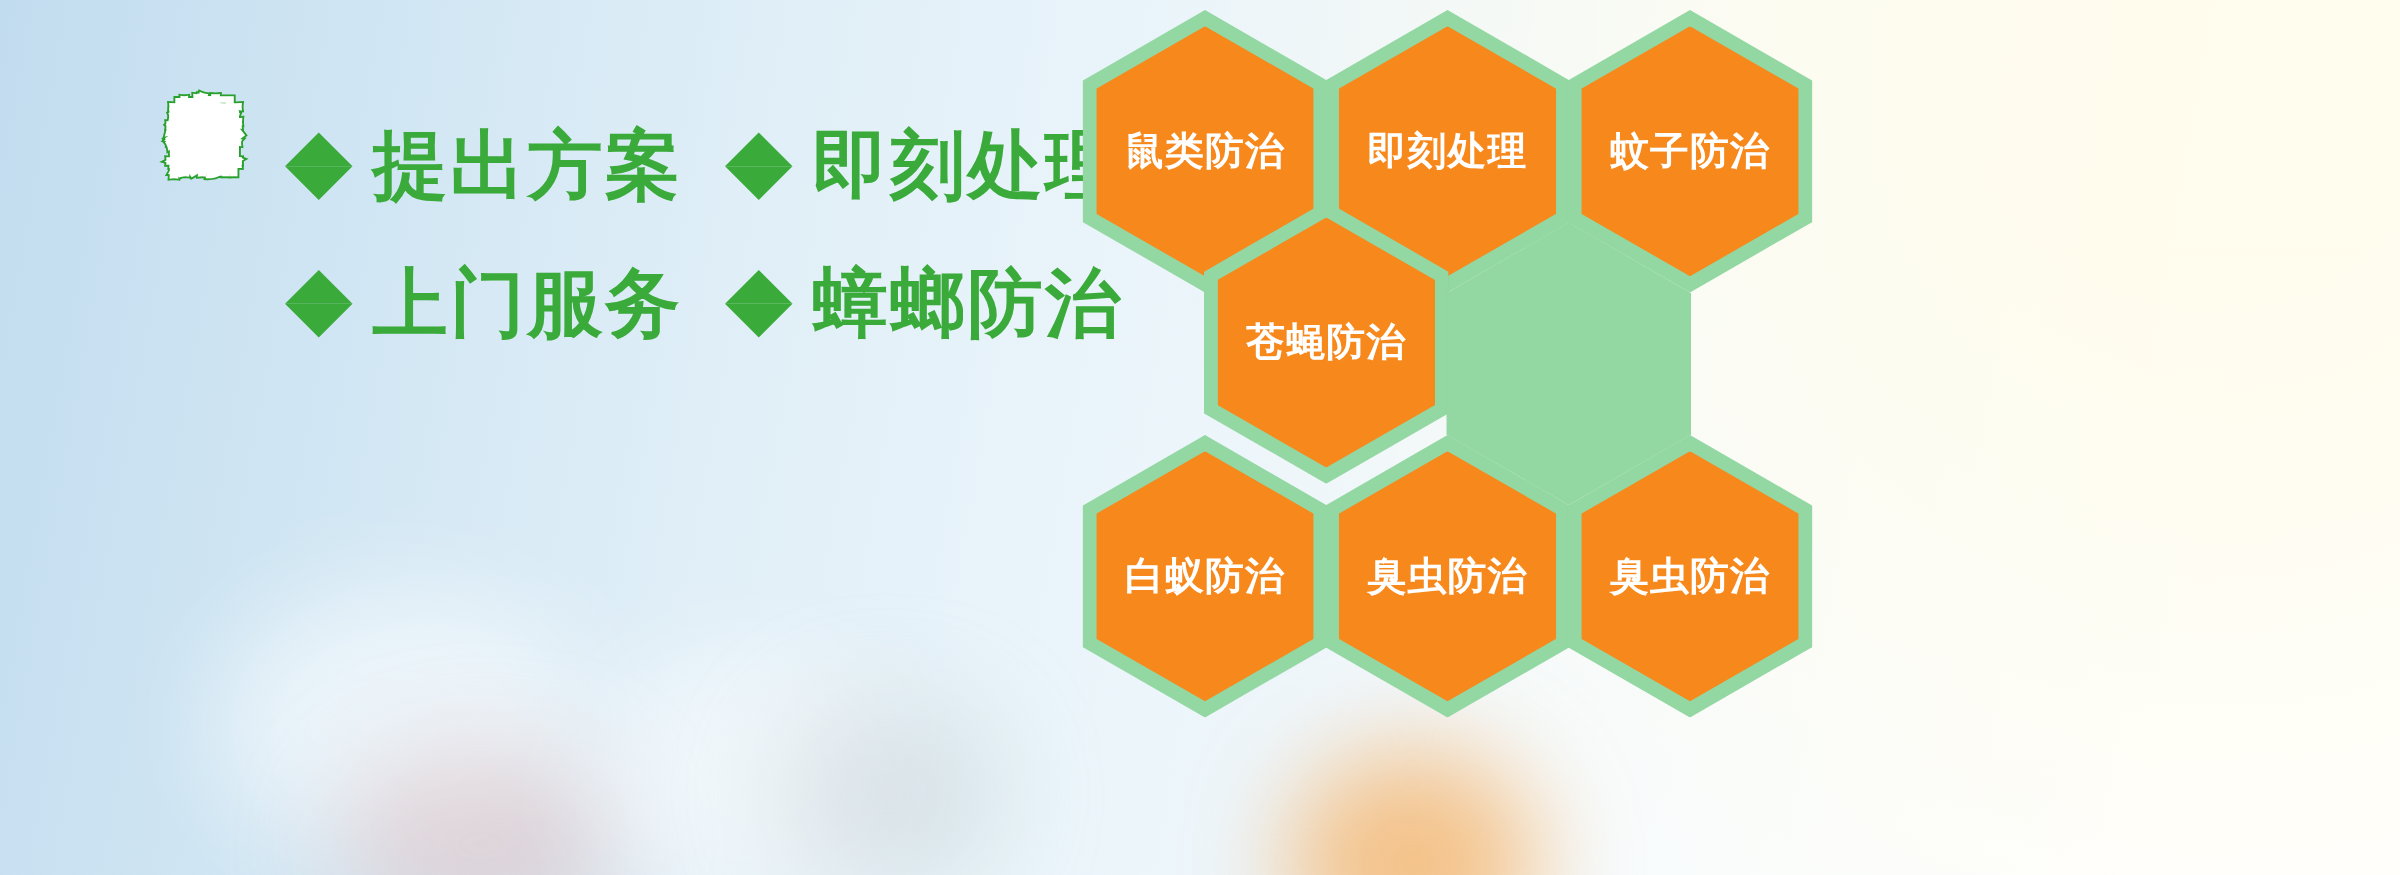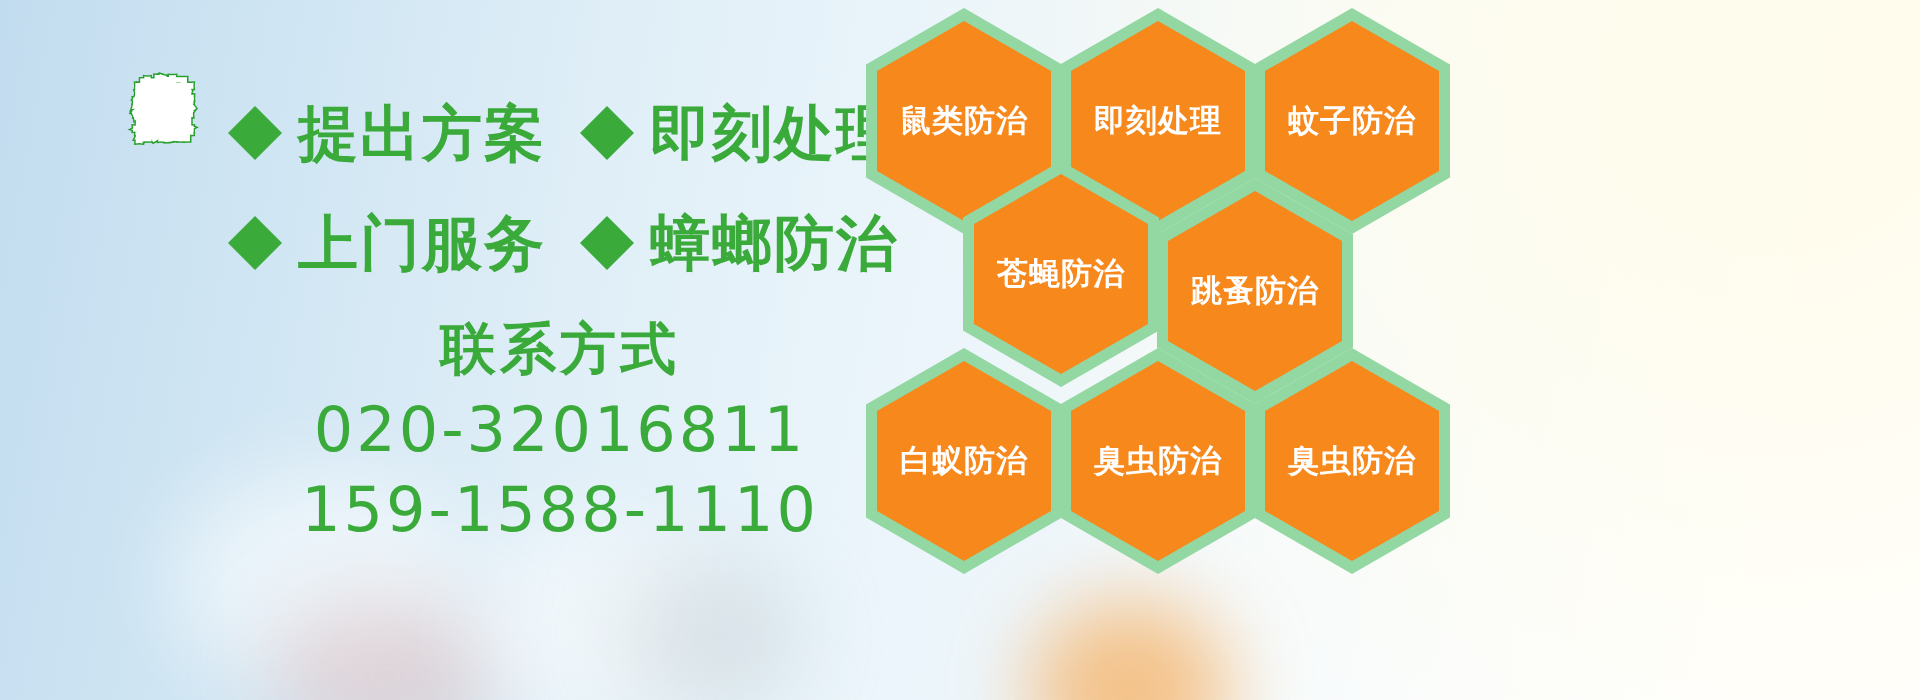--- a/index.html
+++ b/index.html
@@ -155,79 +155,71 @@
       </div>
       <span class="gap"></span>
       <div class="feature-item">
         <span class="diamond"></span>
         <span class="feature-label">蟑螂防治</span>
       </div>
     </div>
 
   </div>
 
-  <div id="contact">
-    <div id="contact-title">联系方式</div>
-    <div class="phone">020-32016811</div>
-    <div class="phone">159-1588-1110</div>
+
+  <div id="honeycomb">
+
+    <div class="hex r1c1">
+      <div class="outer"></div>
+      <div class="inner">
+        <span class="hex-label">鼠类防治</span>
+      </div>
+    </div>
+
+    <div class="hex r1c2">
+      <div class="outer"></div>
+      <div class="inner">
+        <span class="hex-label">即刻处理</span>
+      </div>
+    </div>
+
+    <div class="hex r1c3">
+      <div class="outer"></div>
+      <div class="inner">
+        <span class="hex-label">蚊子防治</span>
+      </div>
+    </div>
+
+    <div class="hex r2c1">
+      <div class="outer"></div>
+      <div class="inner">
+        <span class="hex-label">苍蝇防治</span>
+      </div>
+    </div>
+
+    <div class="hex r2c2">
+      <div class="outer"></div>
+    </div>
+
+    <div class="hex r3c1">
+      <div class="outer"></div>
+      <div class="inner">
+        <span class="hex-label">白蚁防治</span>
+      </div>
+    </div>
+
+    <div class="hex r3c2">
+      <div class="outer"></div>
+      <div class="inner">
+        <span class="hex-label">臭虫防治</span>
+      </div>
+    </div>
+
+    <div class="hex r3c3">
+      <div class="outer"></div>
+      <div class="inner">
+        <span class="hex-label">臭虫防治</span>
+      </div>
+    </div>
+
   </div>
 
-  <div id="honeycomb">
-
-    <div class="hex r1c1">
-      <div class="outer"></div>
-      <div class="inner">
-        <span class="hex-label">鼠类防治</span>
-      </div>
-    </div>
-
-    <div class="hex r1c2">
-      <div class="outer"></div>
-      <div class="inner">
-        <span class="hex-label">即刻处理</span>
-      </div>
-    </div>
-
-    <div class="hex r1c3">
-      <div class="outer"></div>
-      <div class="inner">
-        <span class="hex-label">蚊子防治</span>
-      </div>
-    </div>
-
-    <div class="hex r2c1">
-      <div class="outer"></div>
-      <div class="inner">
-        <span class="hex-label">苍蝇防治</span>
-      </div>
-    </div>
-
-    <div class="hex r2c2">
-      <div class="outer"></div>
-      <div class="inner">
-        <span class="hex-label">跳蚤防治</span>
-      </div>
-    </div>
-
-    <div class="hex r3c1">
-      <div class="outer"></div>
-      <div class="inner">
-        <span class="hex-label">白蚁防治</span>
-      </div>
-    </div>
-
-    <div class="hex r3c2">
-      <div class="outer"></div>
-      <div class="inner">
-        <span class="hex-label">臭虫防治</span>
-      </div>
-    </div>
-
-    <div class="hex r3c3">
-      <div class="outer"></div>
-      <div class="inner">
-        <span class="hex-label">臭虫防治</span>
-      </div>
-    </div>
-
-  </div>
-
 </div>
 
 </body></html>

